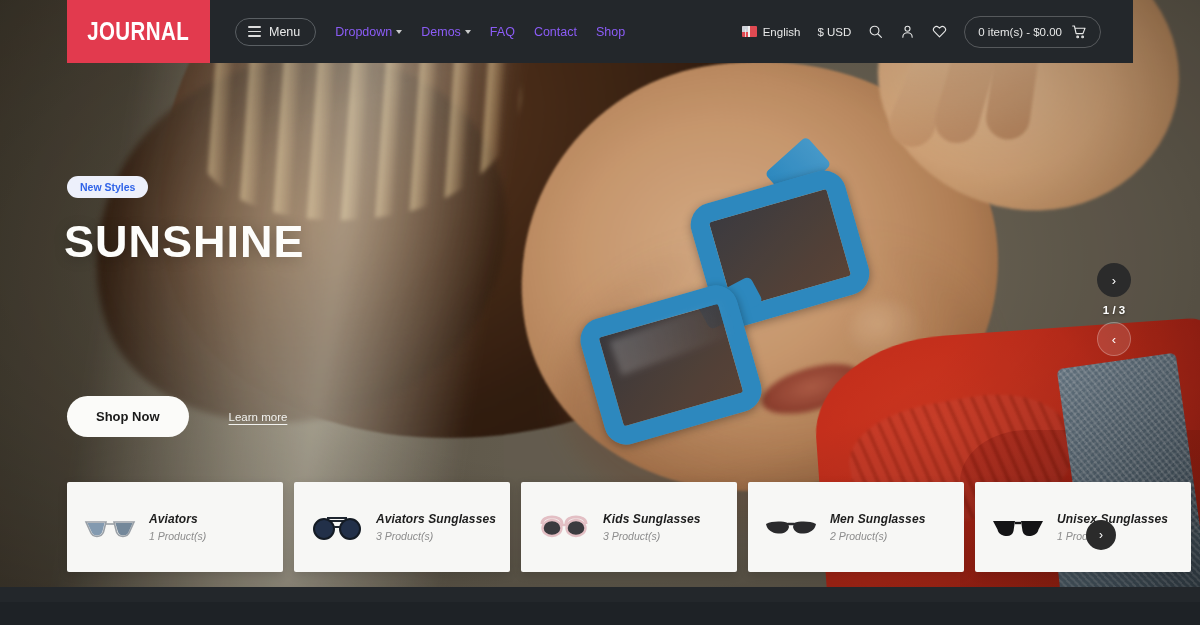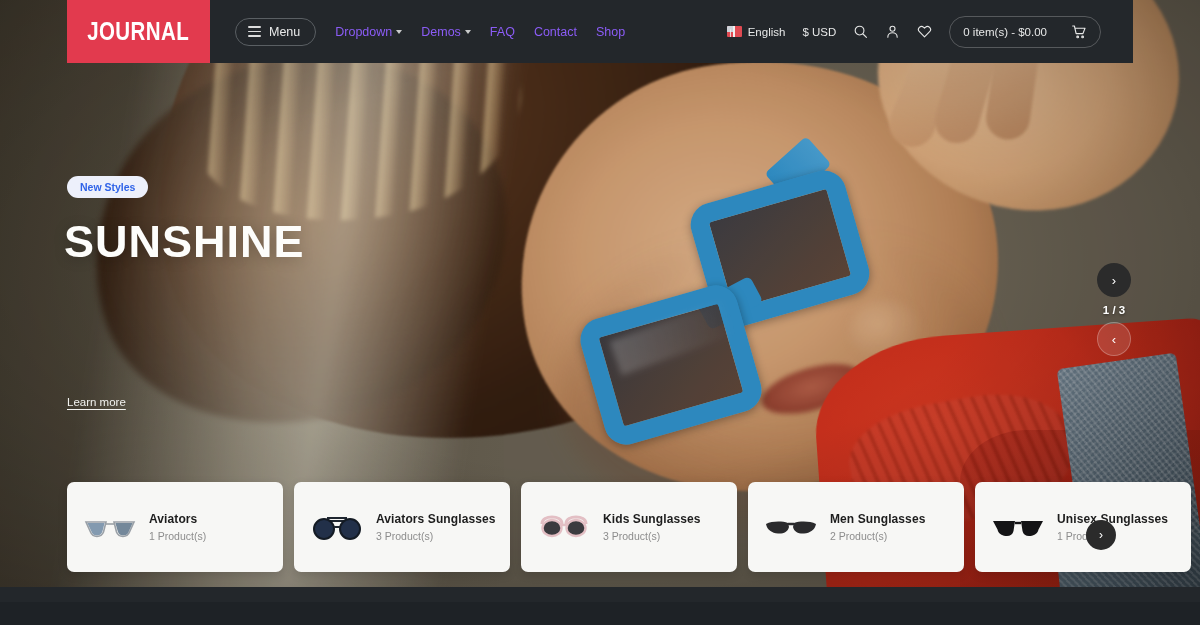--- a/index.html
+++ b/index.html
@@ -195,21 +195,21 @@
     background:
       linear-gradient(#e04a52 0 100%) ,
       #d8d8d8;
     position: relative; overflow: hidden;
   }
   .flag::before { content:""; position:absolute; left:0; top:0; width:7px; height:5.5px; background:#cfd3da; }
   .flag::after { content:""; position:absolute; left:6.2px; top:0; width:2.4px; height:11px; background:#f0f0f0; box-shadow:-3.4px 2.8px 0 -0.6px #f0f0f0, 0 0 0 0 #fff; }
   .cur { color: #e7e8e8; font-size: 11.5px; cursor: pointer; }
   .icon-btn { color: #e4e5e5; cursor: pointer; display: inline-flex; align-items: center; }
   .cart-pill {
-    display: flex; align-items: center; gap: 24px;
+    display: flex; align-items: center; gap: 9px;
     border: 1px solid #56595c; border-radius: 20px; padding: 7px 13px;
     color: #e7e8e8; font-size: 11.5px; cursor: pointer; white-space: nowrap;
   }
 
   
   .hero-inner { position: absolute; left: 67px; top: 0; right: 0; bottom: 0; z-index: 10; }
   .badge {
     position: absolute; left: 0; top: 176px;
     background: #edf0fb; color: #2f63e8; font-size: 10.5px; font-weight: 600;
     padding: 5px 13px; border-radius: 14px; cursor: pointer;
@@ -247,23 +247,24 @@
   .circ.dark { background: #2b2b2b; }
   .circ.ghost { background: rgba(255,255,255,0.13); border: 1px solid rgba(255,255,255,0.25); }
   .slide-count { color: #fff; font-size: 11.5px; font-weight: 600; margin: 7px 0 6px; text-shadow: 0 1px 3px rgba(0,0,0,.5); }
 
   
   .cards {
     position: absolute; left: 67px; bottom: 30px; right: 0; height: 90px;
     display: flex; gap: 11px; z-index: 25;
   }
   .card {
-    flex: 0 0 216px; height: 90px; background: #f7f7f5; border-radius: 7px;
+    flex: 0 0 216px; height: 90px; background: #f7f7f5; border-radius: 2px;
     display: flex; align-items: center; gap: 10px; padding: 4px 14px;
     box-shadow: 0 3px 10px rgba(0,0,0,0.14);
+    font-style: italic;
   }
   .card-thumb { width: 58px; height: 40px; flex: 0 0 58px; display: flex; align-items: center; justify-content: center; }
   .card-title { font-size: 12px; font-weight: 700; color: #1d1d1d; letter-spacing: .1px; white-space: nowrap;
     font-family: "Liberation Sans Narrow", "Liberation Sans", sans-serif; }
   .card-sub { font-size: 10.5px; color: #8d8d8d; margin-top: 4px; }
   .cards-next {
     position: absolute; right: 84px; bottom: 52px; width: 30px; height: 30px; border-radius: 50%;
     background: #2b2b2b; color: #fff; display: flex; align-items: center; justify-content: center;
     font-size: 12px; z-index: 30; cursor: pointer;
   }
@@ -361,20 +362,21 @@
             <circle cx="17.4" cy="19.4" r="1.3"></circle>
         </svg>
       </span>
     </div>
   </div>
 
   <div class="hero-inner">
     <div class="badge">New Styles</div>
     <div class="title1">SUNSHINE</div>
     <div class="cta-row">
+      <button class="shop-btn">Shop Now</button>
       <span class="learn-link">Learn more</span>
     </div>
   </div>
 
   <div class="slider-ctrl">
     <div class="circ dark">›</div>
     <div class="slide-count">1 / 3</div>
     <div class="circ ghost">‹</div>
   </div>
 

